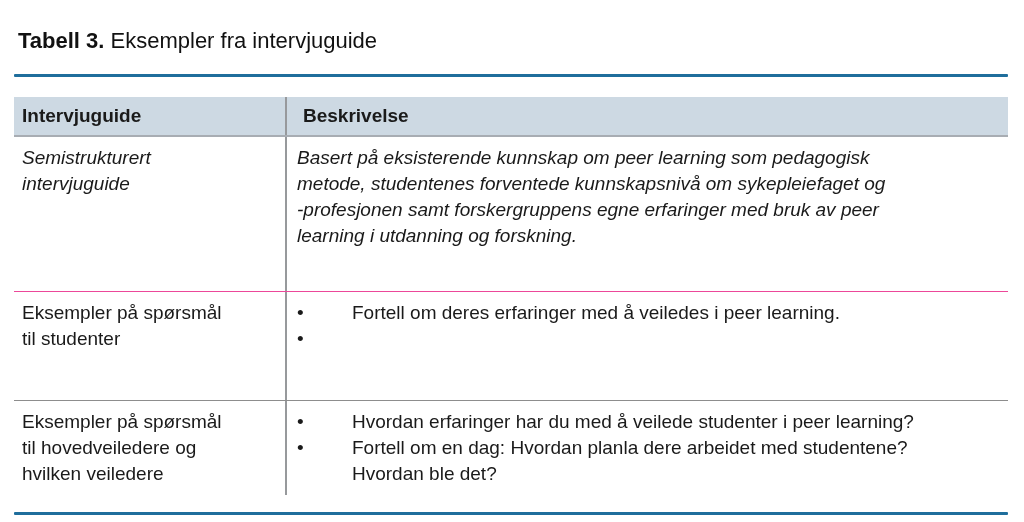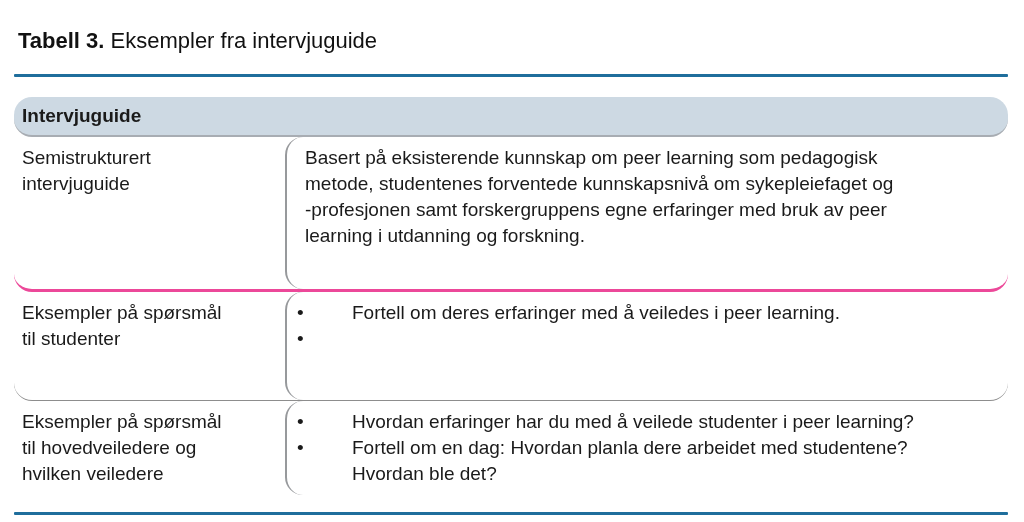--- a/index.html
+++ b/index.html
@@ -1,15 +1,15 @@
 <!DOCTYPE html>
 <html><head>
 <meta charset="utf-8">
 <style>
-  * { margin: 0; padding: 0; box-sizing: border-box; border-radius: 18px; }
+  * { margin: 0; padding: 0; box-sizing: border-box; }
   html, body {
     width: 1024px;
     background: #ffffff;
     font-family: "Liberation Sans", "DejaVu Sans", sans-serif;
     color: #1a1a1a;
   }
   .page {
     width: 1024px;
     height: 522px;
     padding: 28px 16px 12px 14px;
@@ -50,36 +50,35 @@
     border-left: 2px solid #97999c;
     padding-left: 16px;
     align-self: stretch;
     display: flex;
     align-items: center;
   }
   .tbl-row {
     display: grid;
     grid-template-columns: 271px 1fr;
   }
-  .tbl-row:nth-child(1) { min-height: 155px; border-bottom: 3px solid #ec4899; }
+  .tbl-row:nth-child(1) { min-height: 155px; border-bottom: 1px solid #ec4899; font-style: italic; }
   .tbl-row:nth-child(2) { min-height: 109px; border-bottom: 1px solid #8d8d8d; }
   .tbl-row:nth-child(3) { min-height: 89px; }
   .cell-guide {
     font-size: 19px;
     line-height: 26px;
     padding: 8px 10px 8px 8px;
   }
   .cell-desc {
     border-left: 2px solid #97999c;
     font-size: 19px;
     line-height: 26px;
     padding: 8px 14px 8px 10px;
   }
   .desc-text {
-    margin-left: 8px;
     white-space: pre-line;
   }
   .bullet-item { display: flex; }
   .bullet-marker {
     width: 16px;
     flex: 0 0 16px;
     text-align: left;
   }
   .bullet-text { white-space: pre-line; margin-left: 39px; }
 </style>
@@ -90,20 +89,21 @@
 
   <div class="table-title">
     <span class="bold">Tabell 3.</span><span> Eksempler fra intervjuguide</span>
   </div>
 
   <div class="rule rule-top"></div>
 
   <div class="tbl">
     <div class="tbl-header-row">
       <div class="tbl-header-cell col-left">Intervjuguide</div>
+      <div class="tbl-header-cell col-right">Beskrivelse</div>
     </div>
     <div>
         <div class="tbl-row">
           <div class="cell-guide">
             <div class="guide-line">Semistrukturert</div>
             <div class="guide-line">intervjuguide</div>
           </div>
           <div class="cell-desc">
             <div class="desc-text">Basert på eksisterende kunnskap om peer learning som pedagogisk
 metode, studentenes forventede kunnskapsnivå om sykepleiefaget og

